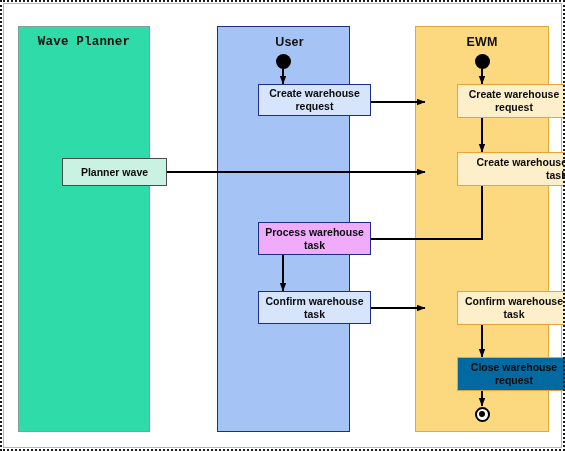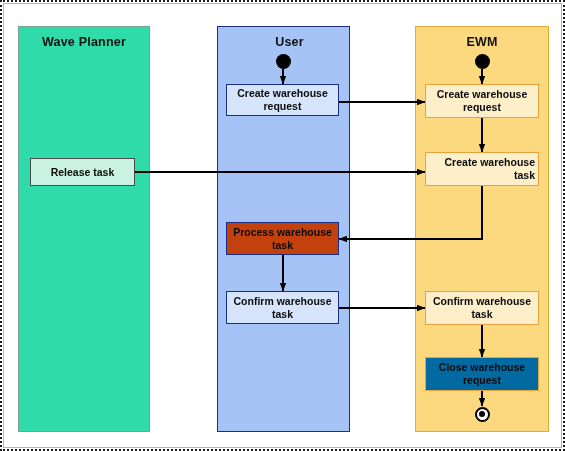--- a/index.html
+++ b/index.html
@@ -59,20 +59,21 @@
     border-style: solid;
     display: flex;
     align-items: center;
     justify-content: center;
     text-align: center;
     font-size: 10.5px;
     font-weight: bold;
     color: #0b0b0b;
     line-height: 13px;
     padding: 0 3px;
+    margin-left: 32px;
   }
 
   
   .lane-wave   { background: #2EDBA9; border-color: #7f9f93; }
   .lane-user   { background: #A6C3F5; border-color: #1b2f8a; }
   .lane-ewm    { background: #FCD87E; border-color: #e0a93a; }
 
   .act-wave { background: #C9F2E3; border-color: #4a4a4a; }
   .act-user { background: #D6E5FB; border-color: #1b2f8a; }
   .act-ewm  { background: #FDEFC9; border-color: #E8A33D; }
@@ -110,21 +111,21 @@
   }
 </style>
 </head>
 <body>
 
 <div id="canvas">
 
   <div id="inner-frame"></div>
 
   <div class="lane lane-wave" id="lane-wave-planner" style="left: 18px; top: 26px; width: 132px; height: 406px; background: rgb(46, 219, 169); border-color: rgb(127, 159, 147);">
-    <div class="lane-title" id="lane-title-wave-planner" style="top: 8px;">Wave Planner</div>
+    <div class="lane-title" id="lane-title-wave-planner" style="top: 8px; font-family: Liberation Mono, monospace;">Wave Planner</div>
   </div>
 
   <div class="lane lane-user" id="lane-user" style="left: 217px; top: 26px; width: 133px; height: 406px; background: rgb(166, 195, 245); border-color: rgb(27, 47, 138);">
     <div class="lane-title" id="lane-title-user" style="top: 8px; margin-left: 12px;">User</div>
   </div>
 
   <div class="lane lane-ewm" id="lane-ewm" style="left: 415px; top: 26px; width: 134px; height: 406px; background: rgb(252, 216, 126); border-color: rgb(224, 169, 58);">
     <div class="lane-title" id="lane-title-ewm" style="top: 8px; text-align: center;">EWM</div>
   </div>
 
@@ -156,28 +157,28 @@
 
       <line x1="482" y1="391" x2="482" y2="406"></line>
     </g>
   </svg>
 
   <div class="init-node" id="node-user-initial-node" style="left: 275.5px; top: 53.5px;"></div>
   <div class="init-node" id="node-ewm-initial-node" style="left: 474.5px; top: 53.5px;"></div>
   <div class="final-node" id="node-ewm-final-node" style="left: 474.5px; top: 406.5px;"></div>
 
   <div class="action act-wave" id="act-release-wave" style="left: 30px; top: 158px; width: 105px; height: 28px; background: rgb(201, 242, 227); border-color: rgb(74, 74, 74);">
-    <span>Release task</span>
+    <span>Planner wave</span>
   </div>
 
   <div class="action act-user" id="act-user-create-warehouse-request" style="left: 226px; top: 84px; width: 113px; height: 32px; background: rgb(214, 229, 251); border-color: rgb(27, 47, 138);">
     <span>Create warehouse request</span>
   </div>
 
-  <div class="action act-user" id="act-user-process-warehouse-task" style="left: 226px; top: 222px; width: 113px; height: 33px; background: #c2410c; border-color: rgb(27, 47, 138);">
+  <div class="action act-user" id="act-user-process-warehouse-task" style="left: 226px; top: 222px; width: 113px; height: 33px; background: #f0abfc; border-color: rgb(27, 47, 138);">
     <span>Process warehouse task</span>
   </div>
 
   <div class="action act-user" id="act-user-confirm-warehouse-task" style="left: 226px; top: 291px; width: 113px; height: 33px; background: rgb(214, 229, 251); border-color: rgb(27, 47, 138);">
     <span>Confirm warehouse task</span>
   </div>
 
   <div class="action act-ewm" id="act-ewm-create-warehouse-request" style="left: 425px; top: 84px; width: 114px; height: 34px; background: rgb(253, 239, 201); border-color: rgb(232, 163, 61);">
     <span>Create warehouse request</span>
   </div>

